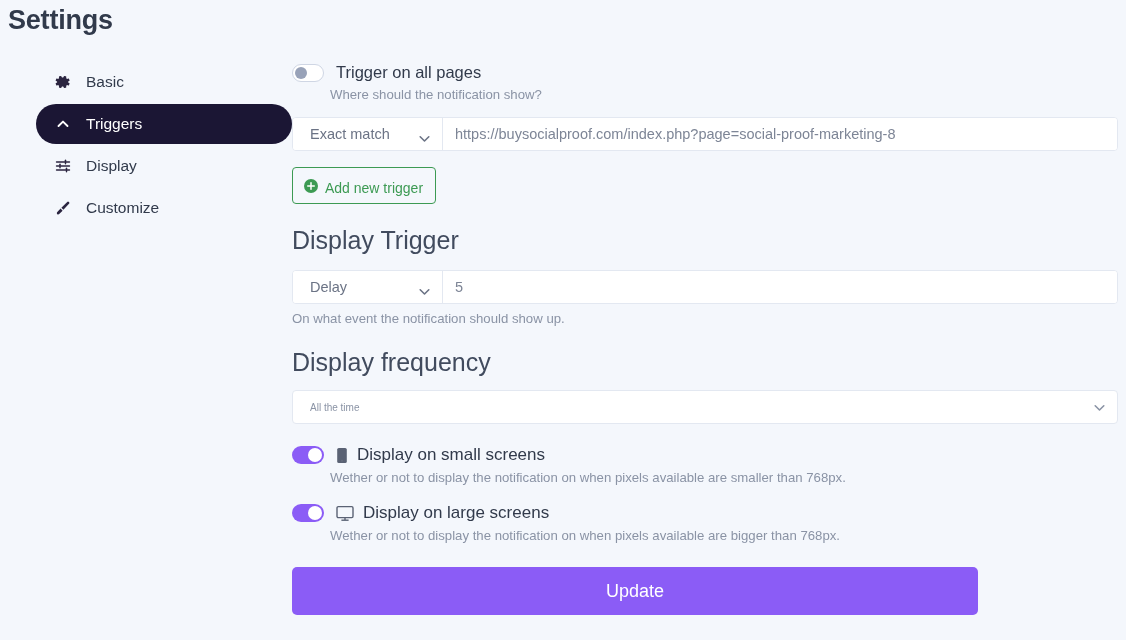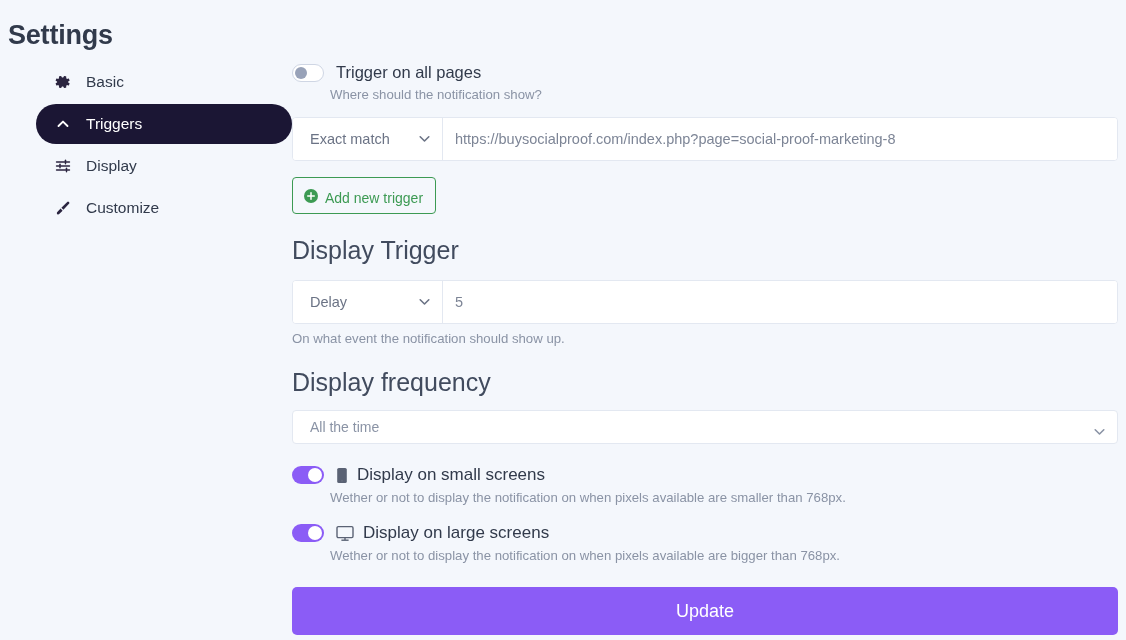--- a/index.html
+++ b/index.html
@@ -7,21 +7,21 @@
     margin: 0; padding: 0;
     width: 1126px; height: 640px;
     background: #f4f7fc;
     font-family: "Liberation Sans", sans-serif;
     overflow: hidden;
   }
   .page { position: relative; width: 1126px; height: 640px; background: #f4f7fc; }
 
   
   .page-title {
-    position: absolute; left: 8px; top: 20px;
+    position: absolute; left: 8px; top: 5px;
     font-size: 27px; font-weight: bold; color: #313a4b;
     letter-spacing: -0.2px;
   }
 
   
   .sidebar { position: absolute; left: 0; top: 62px; width: 272px; margin-left: 28px; }
   .nav-item {
     display: flex; align-items: center;
     height: 40px; margin: 0 8px 2px 8px;
     padding: 0 16px; border-radius: 20px;
@@ -58,21 +58,21 @@
 
   .toggle-label { font-size: 16.5px; color: #313a4b; margin-left: 12px; }
   .toggle-label.sm { font-size: 17px; }
   .help {
     font-size: 13.2px; color: #8a93a5; margin-left: 38px; margin-top: 5px;
   }
   .help.indent2 { margin-left: 38px; }
 
   
   .field-row {
-    display: flex; width: 826px; height: 44px; margin-top: 15px;
+    display: flex; width: 826px; height: 34px; margin-top: 15px;
     background: #ffffff; border: 1px solid #e3e8f1; border-radius: 4px;
     overflow: hidden;
   }
   .sel {
     position: relative; width: 150px; height: 100%;
     border-right: 1px solid #e3e8f1;
     display: flex; align-items: center;
     padding-left: 17px; font-size: 14.5px; color: #6b7385;
     cursor: pointer; background: #ffffff;
   }
@@ -92,26 +92,26 @@
   }
 
   .section-title {
     font-size: 25px; color: #414b5e; margin-top: 22px;
   }
 
   .sel-full {
     position: relative; width: 826px; height: 34px; margin-top: 13px;
     background: #ffffff; border: 1px solid #e3e8f1; border-radius: 4px;
     display: flex; align-items: center; padding-left: 17px;
-    font-size: 14px; color: #8a93a5; cursor: pointer;
+    font-size: 10px; color: #8a93a5; cursor: pointer;
   }
   .sel-full .chev { position: absolute; right: 12px; top: 12px; }
 
   .btn-update {
-    width: 826px; height: 48px; margin-top: 24px;
+    width: 686px; height: 48px; margin-top: 24px;
     background: #8b5cf6; border: none; border-radius: 5px;
     color: #ffffff; font-size: 18px;
     font-family: "Liberation Sans", sans-serif;
     cursor: pointer;
   }
   .dev-ico { margin-left: 12px; display: flex; align-items: center; }
   .dev-ico + .toggle-label { margin-left: 9px; }
 </style>
 </head>
 <body>

